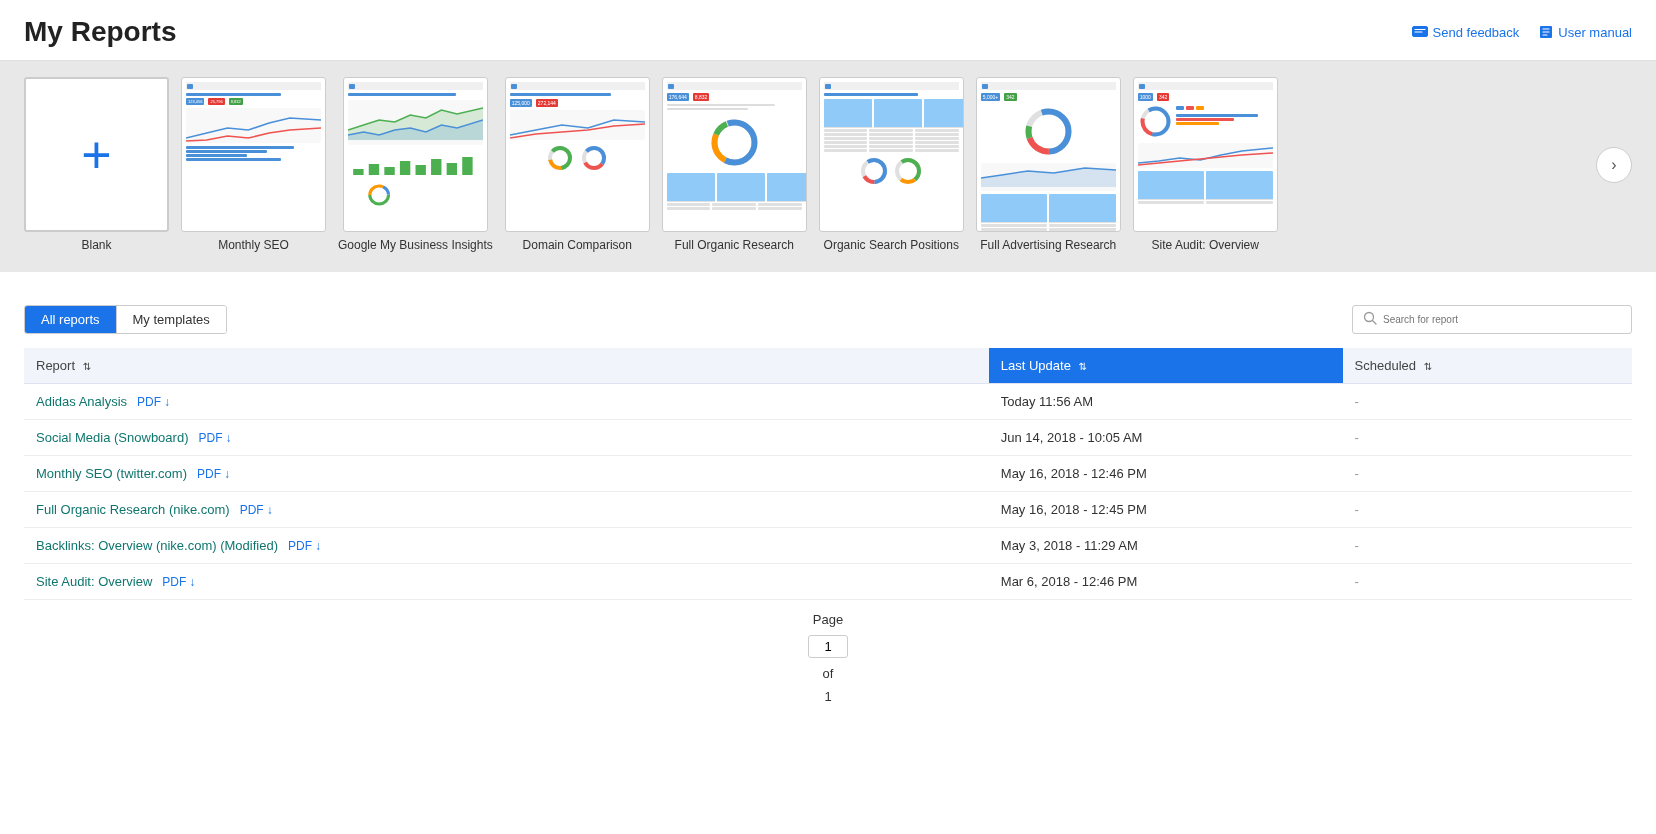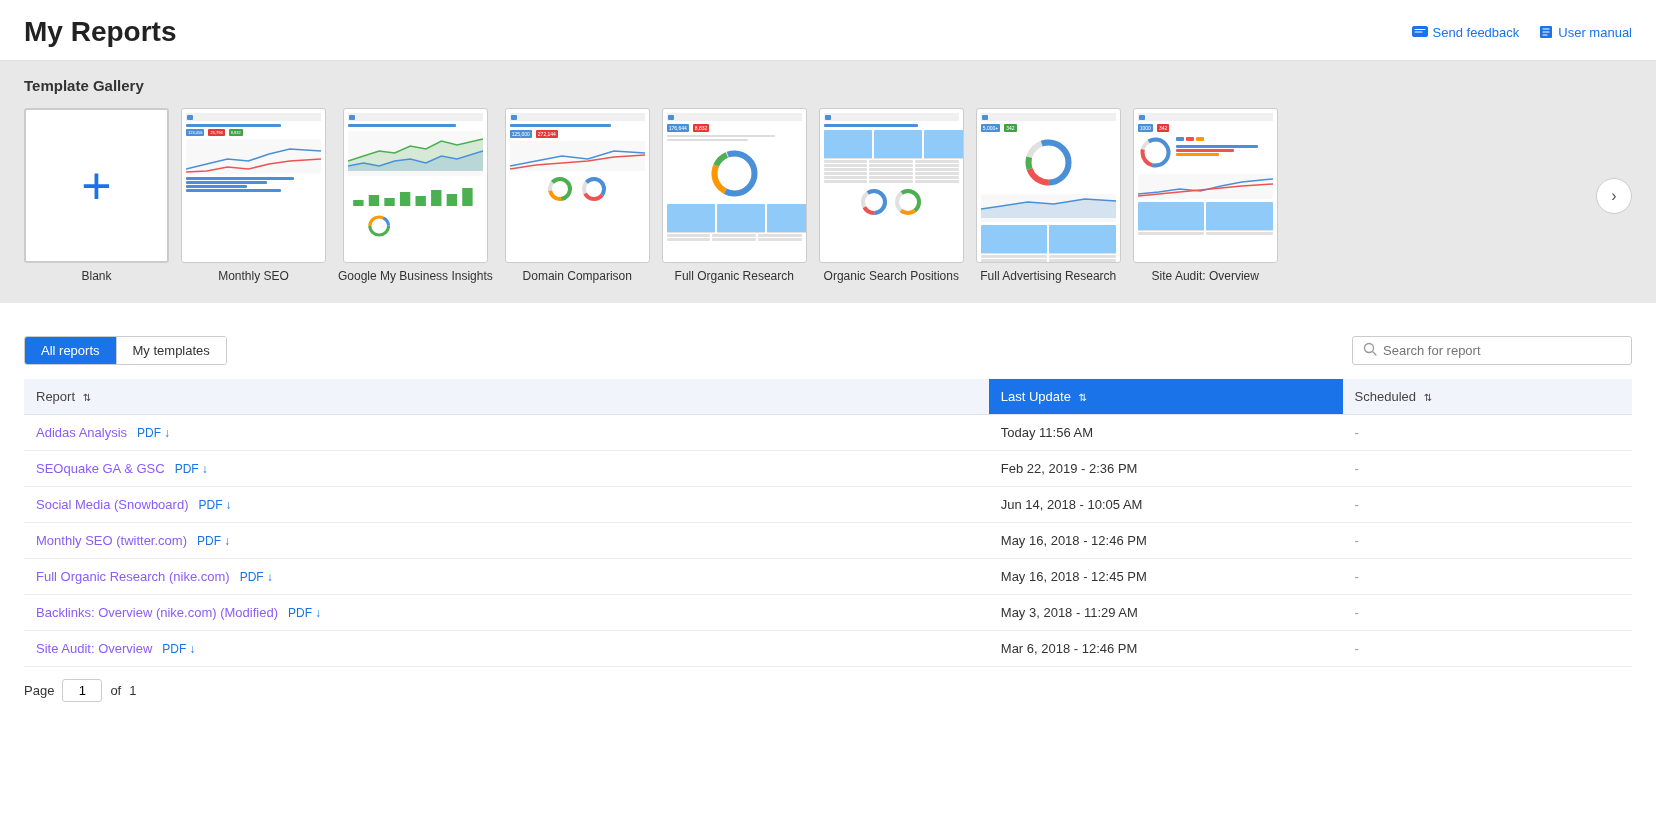--- a/index.html
+++ b/index.html
@@ -226,21 +226,21 @@
       align-items: center;
       border: 1px solid #ccc;
       border-radius: 3px;
       padding: 5px 10px;
       width: 280px;
       gap: 6px;
     }
     .search-input {
       border: none;
       outline: none;
-      font-size: 13px;
+      font-size: 10px;
       color: #666;
       width: 100%;
       background: transparent;
     }
 
     
     .reports-table {
       width: 100%;
       border-collapse: collapse;
     }
@@ -264,21 +264,21 @@
       margin-left: 4px;
       font-size: 10px;
     }
     .reports-table td {
       padding: 10px 12px;
       font-size: 13px;
       border-bottom: 1px solid #eee;
       vertical-align: middle;
     }
     .report-name-link {
-      color: #8b5cf6;
+      color: #0f766e;
       text-decoration: none;
       cursor: pointer;
     }
     .pdf-link {
       color: #1a73e8;
       font-size: 12px;
       cursor: pointer;
       display: inline-flex;
       align-items: center;
       gap: 3px;
@@ -291,20 +291,21 @@
     .col-scheduled { width: 18%; }
 
     
     .pagination {
       display: flex;
       align-items: center;
       gap: 8px;
       padding: 12px 0;
       font-size: 13px;
       color: #333;
+      flex-direction: column;
     }
     .page-input {
       width: 40px;
       border: 1px solid #ccc;
       border-radius: 3px;
       padding: 3px 6px;
       font-size: 13px;
       text-align: center;
     }
   </style>
@@ -329,21 +330,20 @@
             <rect x="1" y="1" width="12" height="12" rx="1" fill="#1a73e8"></rect>
             <path d="M4 4h6M4 7h6M4 10h4" stroke="white" stroke-width="1.2" stroke-linecap="round"></path>
           </svg>
       </span>
       <span>User manual</span>
     </a>
   </div>
 </div>
 
 <div class="gallery-section">
-  <div class="gallery-title">Template Gallery</div>
   <div class="gallery-container">
     <div class="gallery-items">
 
       <div class="template-item">
         <div class="template-thumb blank">
           <span class="blank-plus">+</span>
         </div>
         <span class="template-label">Blank</span>
       </div>
 
@@ -696,28 +696,20 @@
         </th>
       </tr>
     </thead>
     <tbody id="reports-tbody">
     <tr>
           <td class="col-report"><a class="report-name-link">Adidas Analysis</a><span class="pdf-link" style="margin-left: 10px;">
               <span>PDF</span>
               <span style="font-size:12px;">↓</span>
             </span></td>
           <td class="col-lastupdate">Today 11:56 AM</td>
-          <td class="col-scheduled dash">-</td>
-        </tr>
-        <tr>
-          <td class="col-report"><a class="report-name-link">SEOquake GA &amp; GSC</a><span class="pdf-link" style="margin-left: 10px;">
-              <span>PDF</span>
-              <span style="font-size:12px;">↓</span>
-            </span></td>
-          <td class="col-lastupdate">Feb 22, 2019 - 2:36 PM</td>
           <td class="col-scheduled dash">-</td>
         </tr>
         <tr>
           <td class="col-report"><a class="report-name-link">Social Media (Snowboard)</a><span class="pdf-link" style="margin-left: 10px;">
               <span>PDF</span>
               <span style="font-size:12px;">↓</span>
             </span></td>
           <td class="col-lastupdate">Jun 14, 2018 - 10:05 AM</td>
           <td class="col-scheduled dash">-</td>
         </tr>

